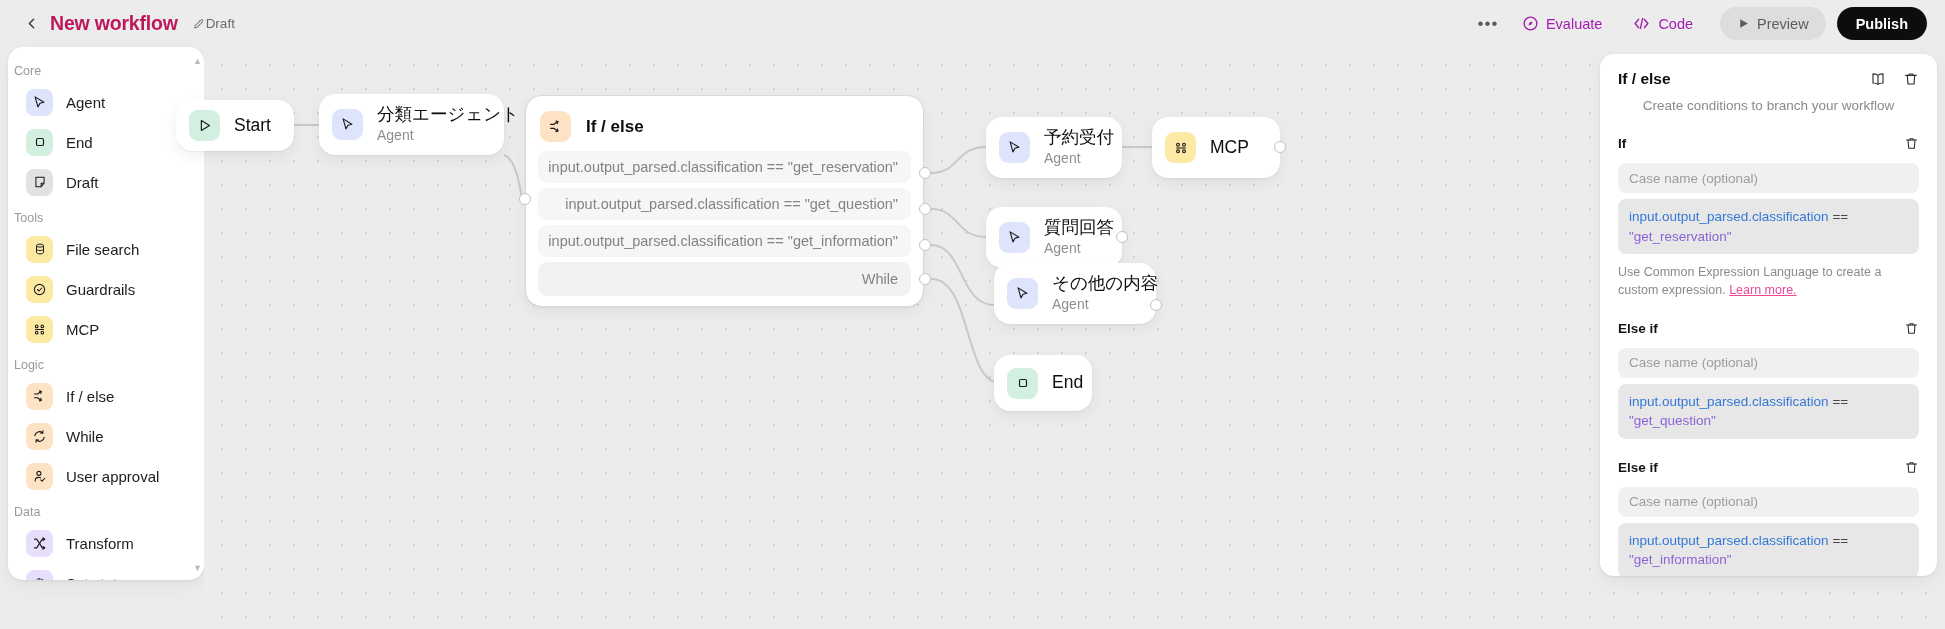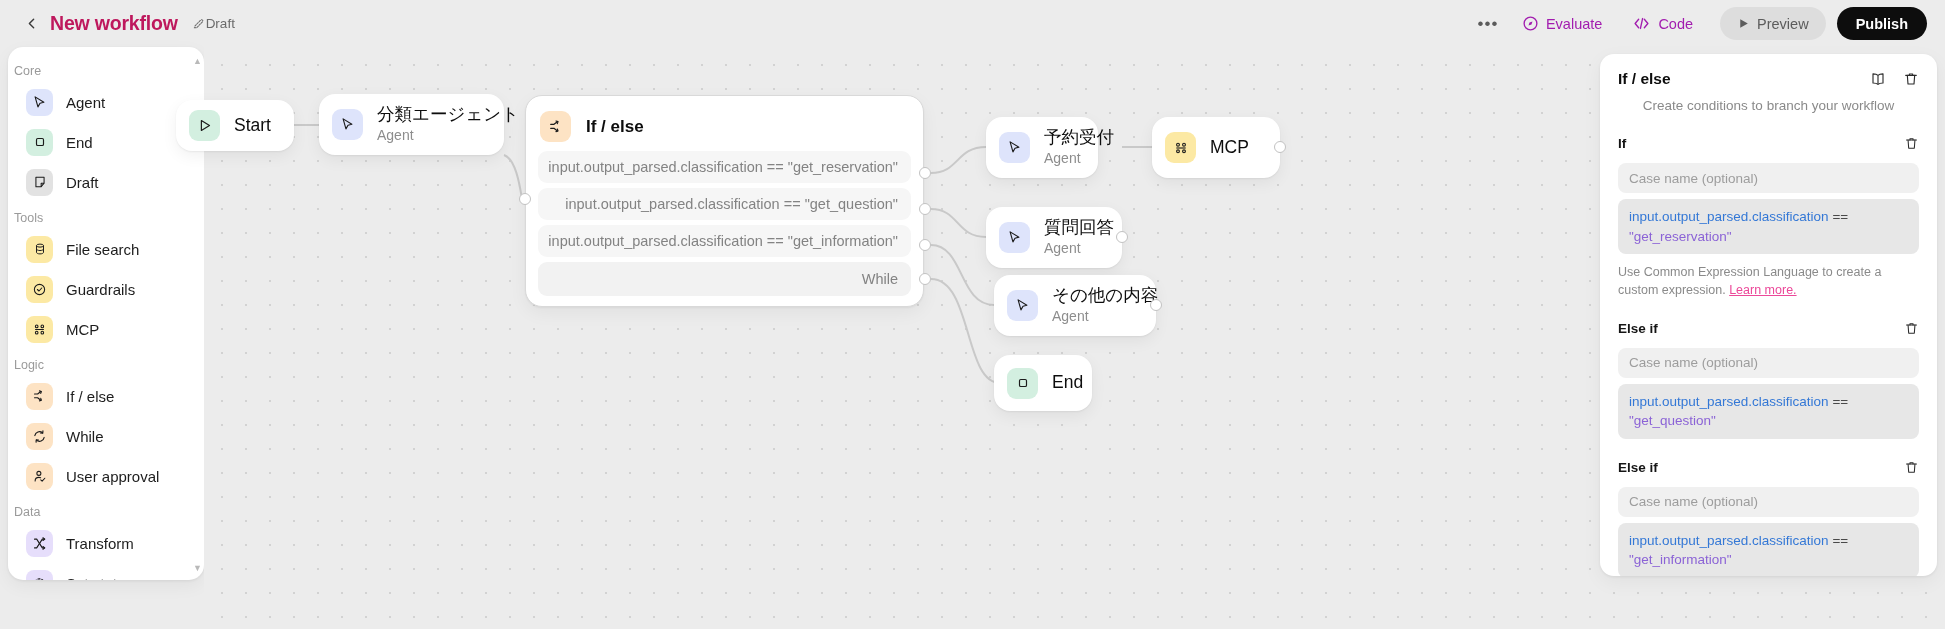--- a/index.html
+++ b/index.html
@@ -382,21 +382,21 @@
           <div class="cond-row">input.output_parsed.classification == "get_information"</div>
           <div class="cond-row else-row">While</div>
         </div>
     </div>
     <div class="port" style="left:315px; top:146px;"></div>
     <div class="port" style="left:715px; top:120px;"></div>
     <div class="port" style="left:715px; top:156px;"></div>
     <div class="port" style="left:715px; top:192px;"></div>
     <div class="port" style="left:715px; top:226px;"></div>
 
-    <div class="node" id="n-reserve" style="left:782px; top:70px; width:112px; height:61px;">
+    <div class="node" id="n-reserve" style="left:782px; top:70px; width:136px; height:61px;">
       <div class="node-ic" style="background:#dee4fb;">
         <svg width="15" height="15" viewBox="0 0 24 24" fill="none" stroke="#1b1b1b" stroke-width="1.8" stroke-linejoin="round">
             <path d="M5 3l14 8.5-6.2 1.6L9.5 19z"></path>
           </svg>
       </div>
       <div class="node-txt">
         <div class="node-title">予約受付</div>
         <div class="node-sub">Agent</div>
       </div>
     </div>
@@ -423,21 +423,21 @@
             <path d="M5 3l14 8.5-6.2 1.6L9.5 19z"></path>
           </svg>
       </div>
       <div class="node-txt">
         <div class="node-title">質問回答</div>
         <div class="node-sub">Agent</div>
       </div>
     </div>
     <div class="port" style="left:912px; top:184px;"></div>
 
-    <div class="node" id="n-other" style="left:790px; top:228px; width:162px; height:61px;">
+    <div class="node" id="n-other" style="left:790px; top:216px; width:162px; height:61px;">
       <div class="node-ic" style="background:#dee4fb;">
         <svg width="15" height="15" viewBox="0 0 24 24" fill="none" stroke="#1b1b1b" stroke-width="1.8" stroke-linejoin="round">
             <path d="M5 3l14 8.5-6.2 1.6L9.5 19z"></path>
           </svg>
       </div>
       <div class="node-txt">
         <div class="node-title">その他の内容</div>
         <div class="node-sub">Agent</div>
       </div>
     </div>

